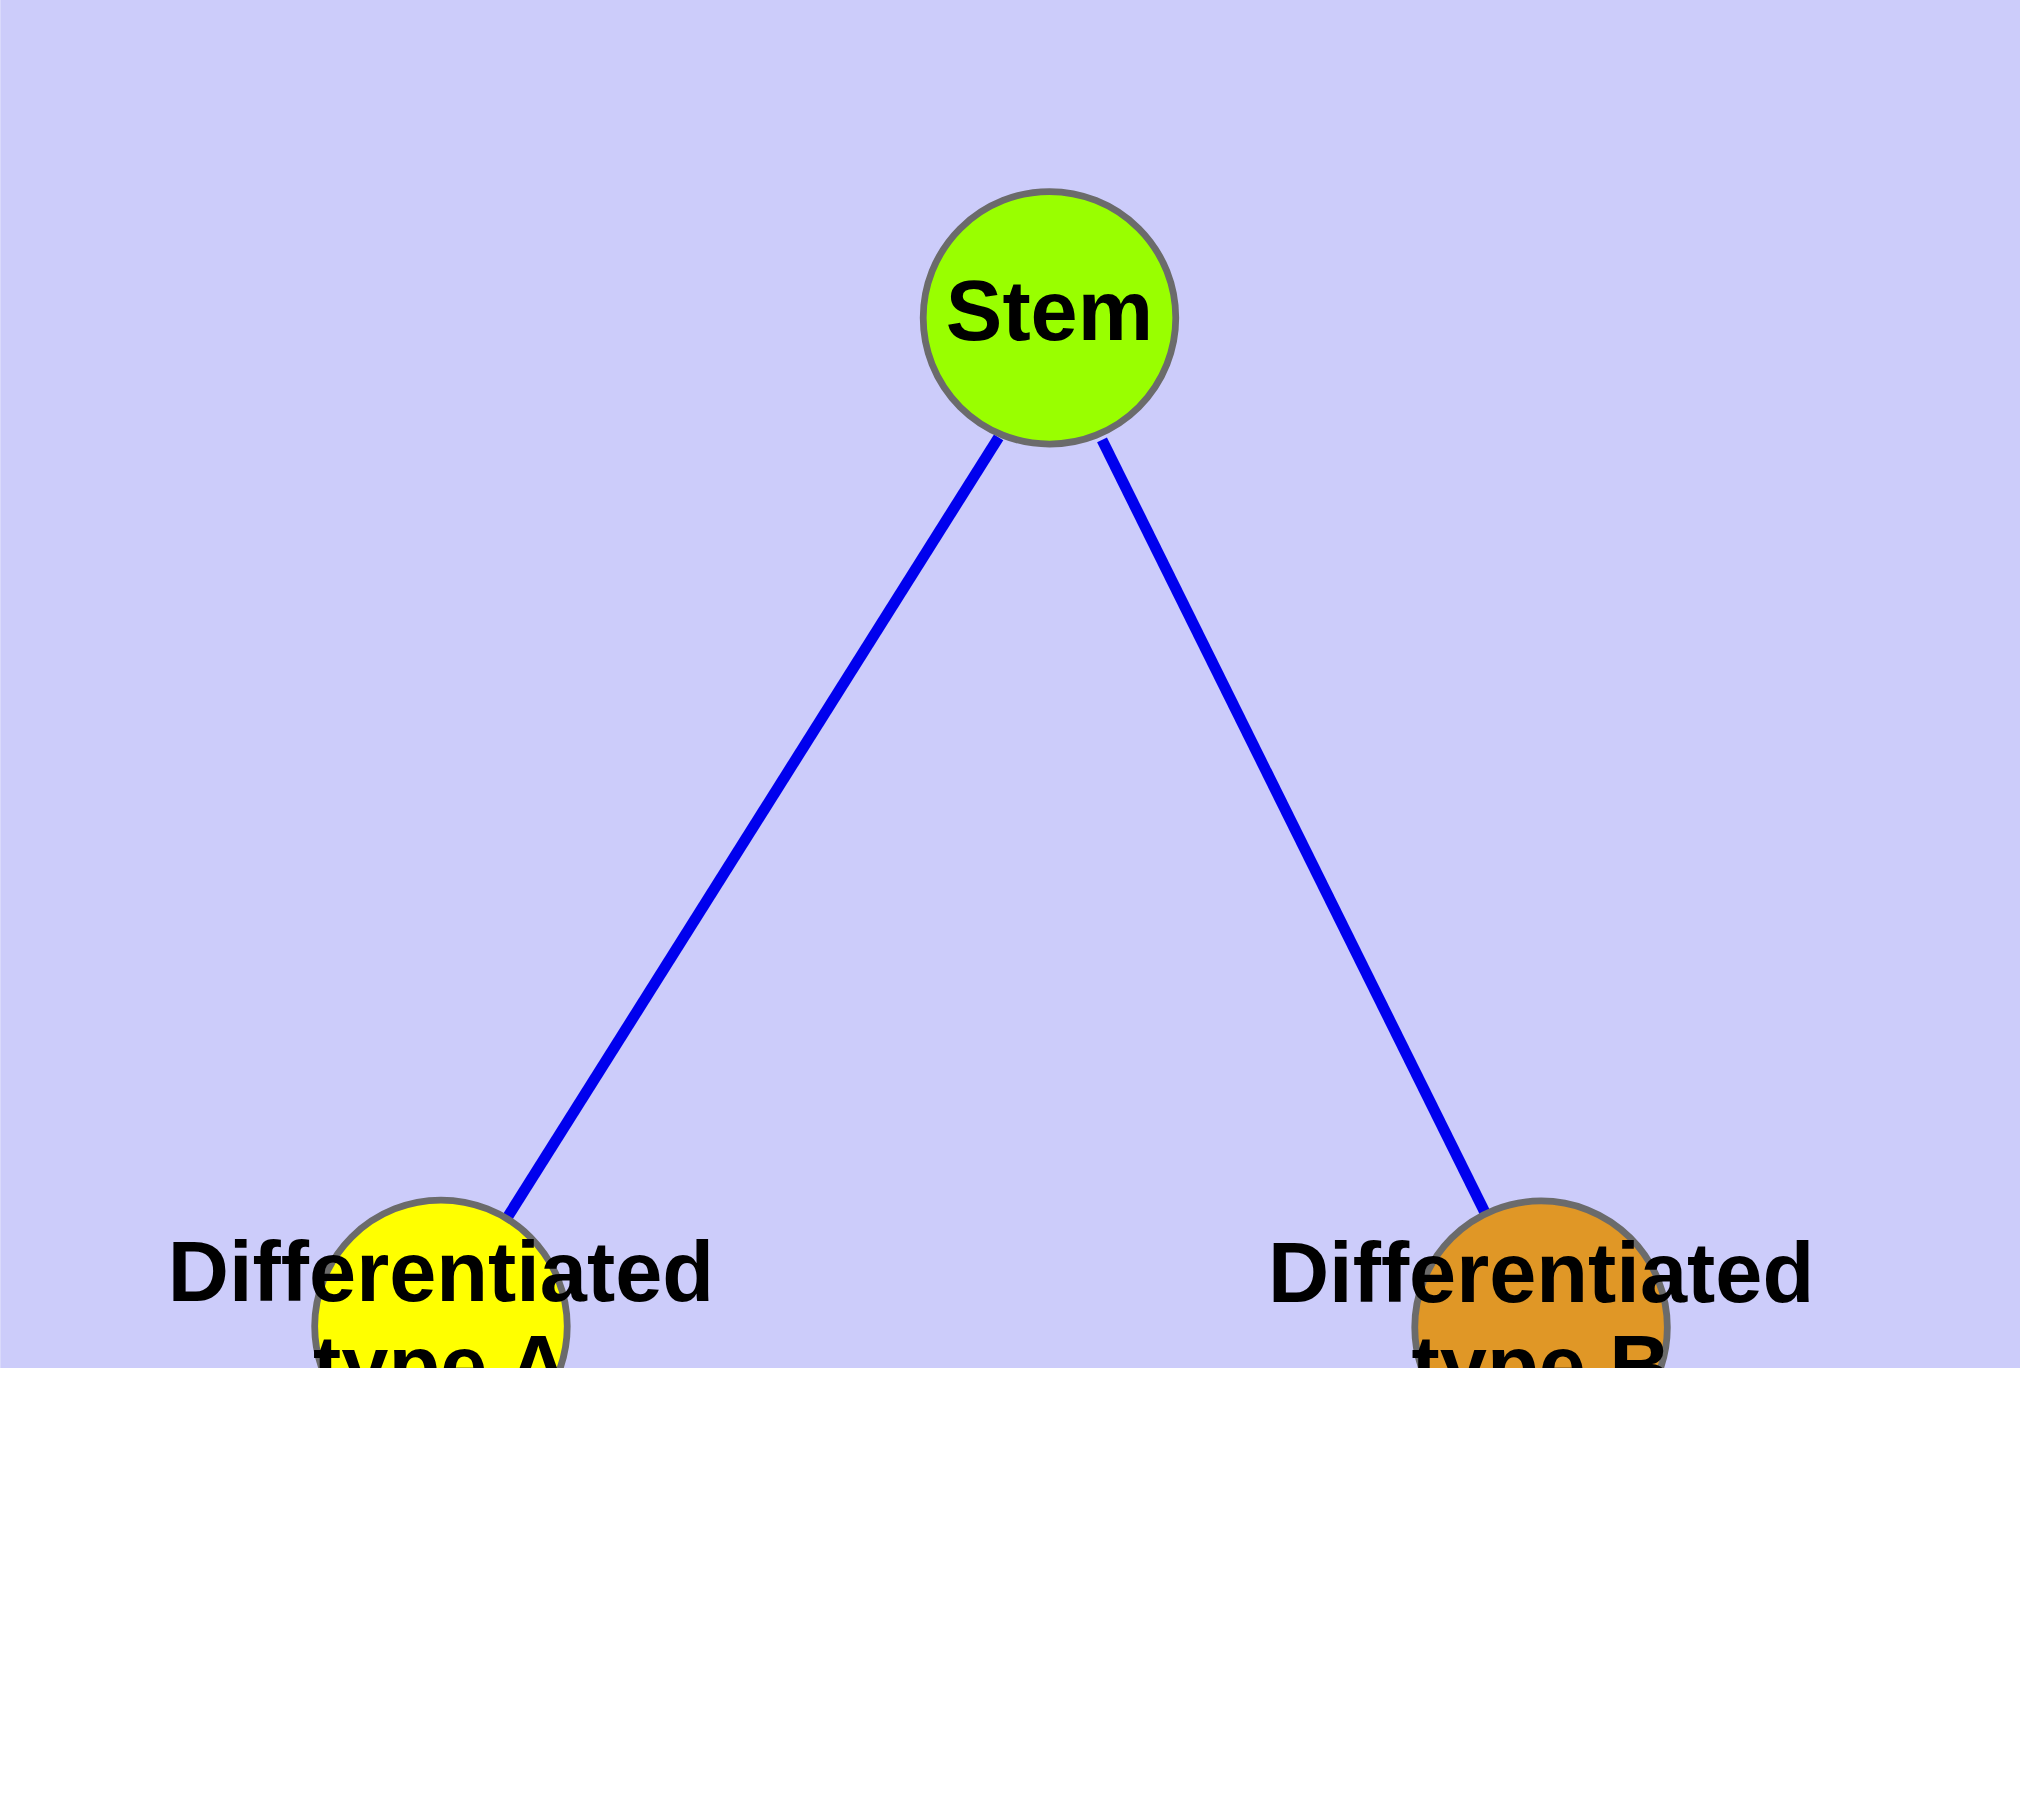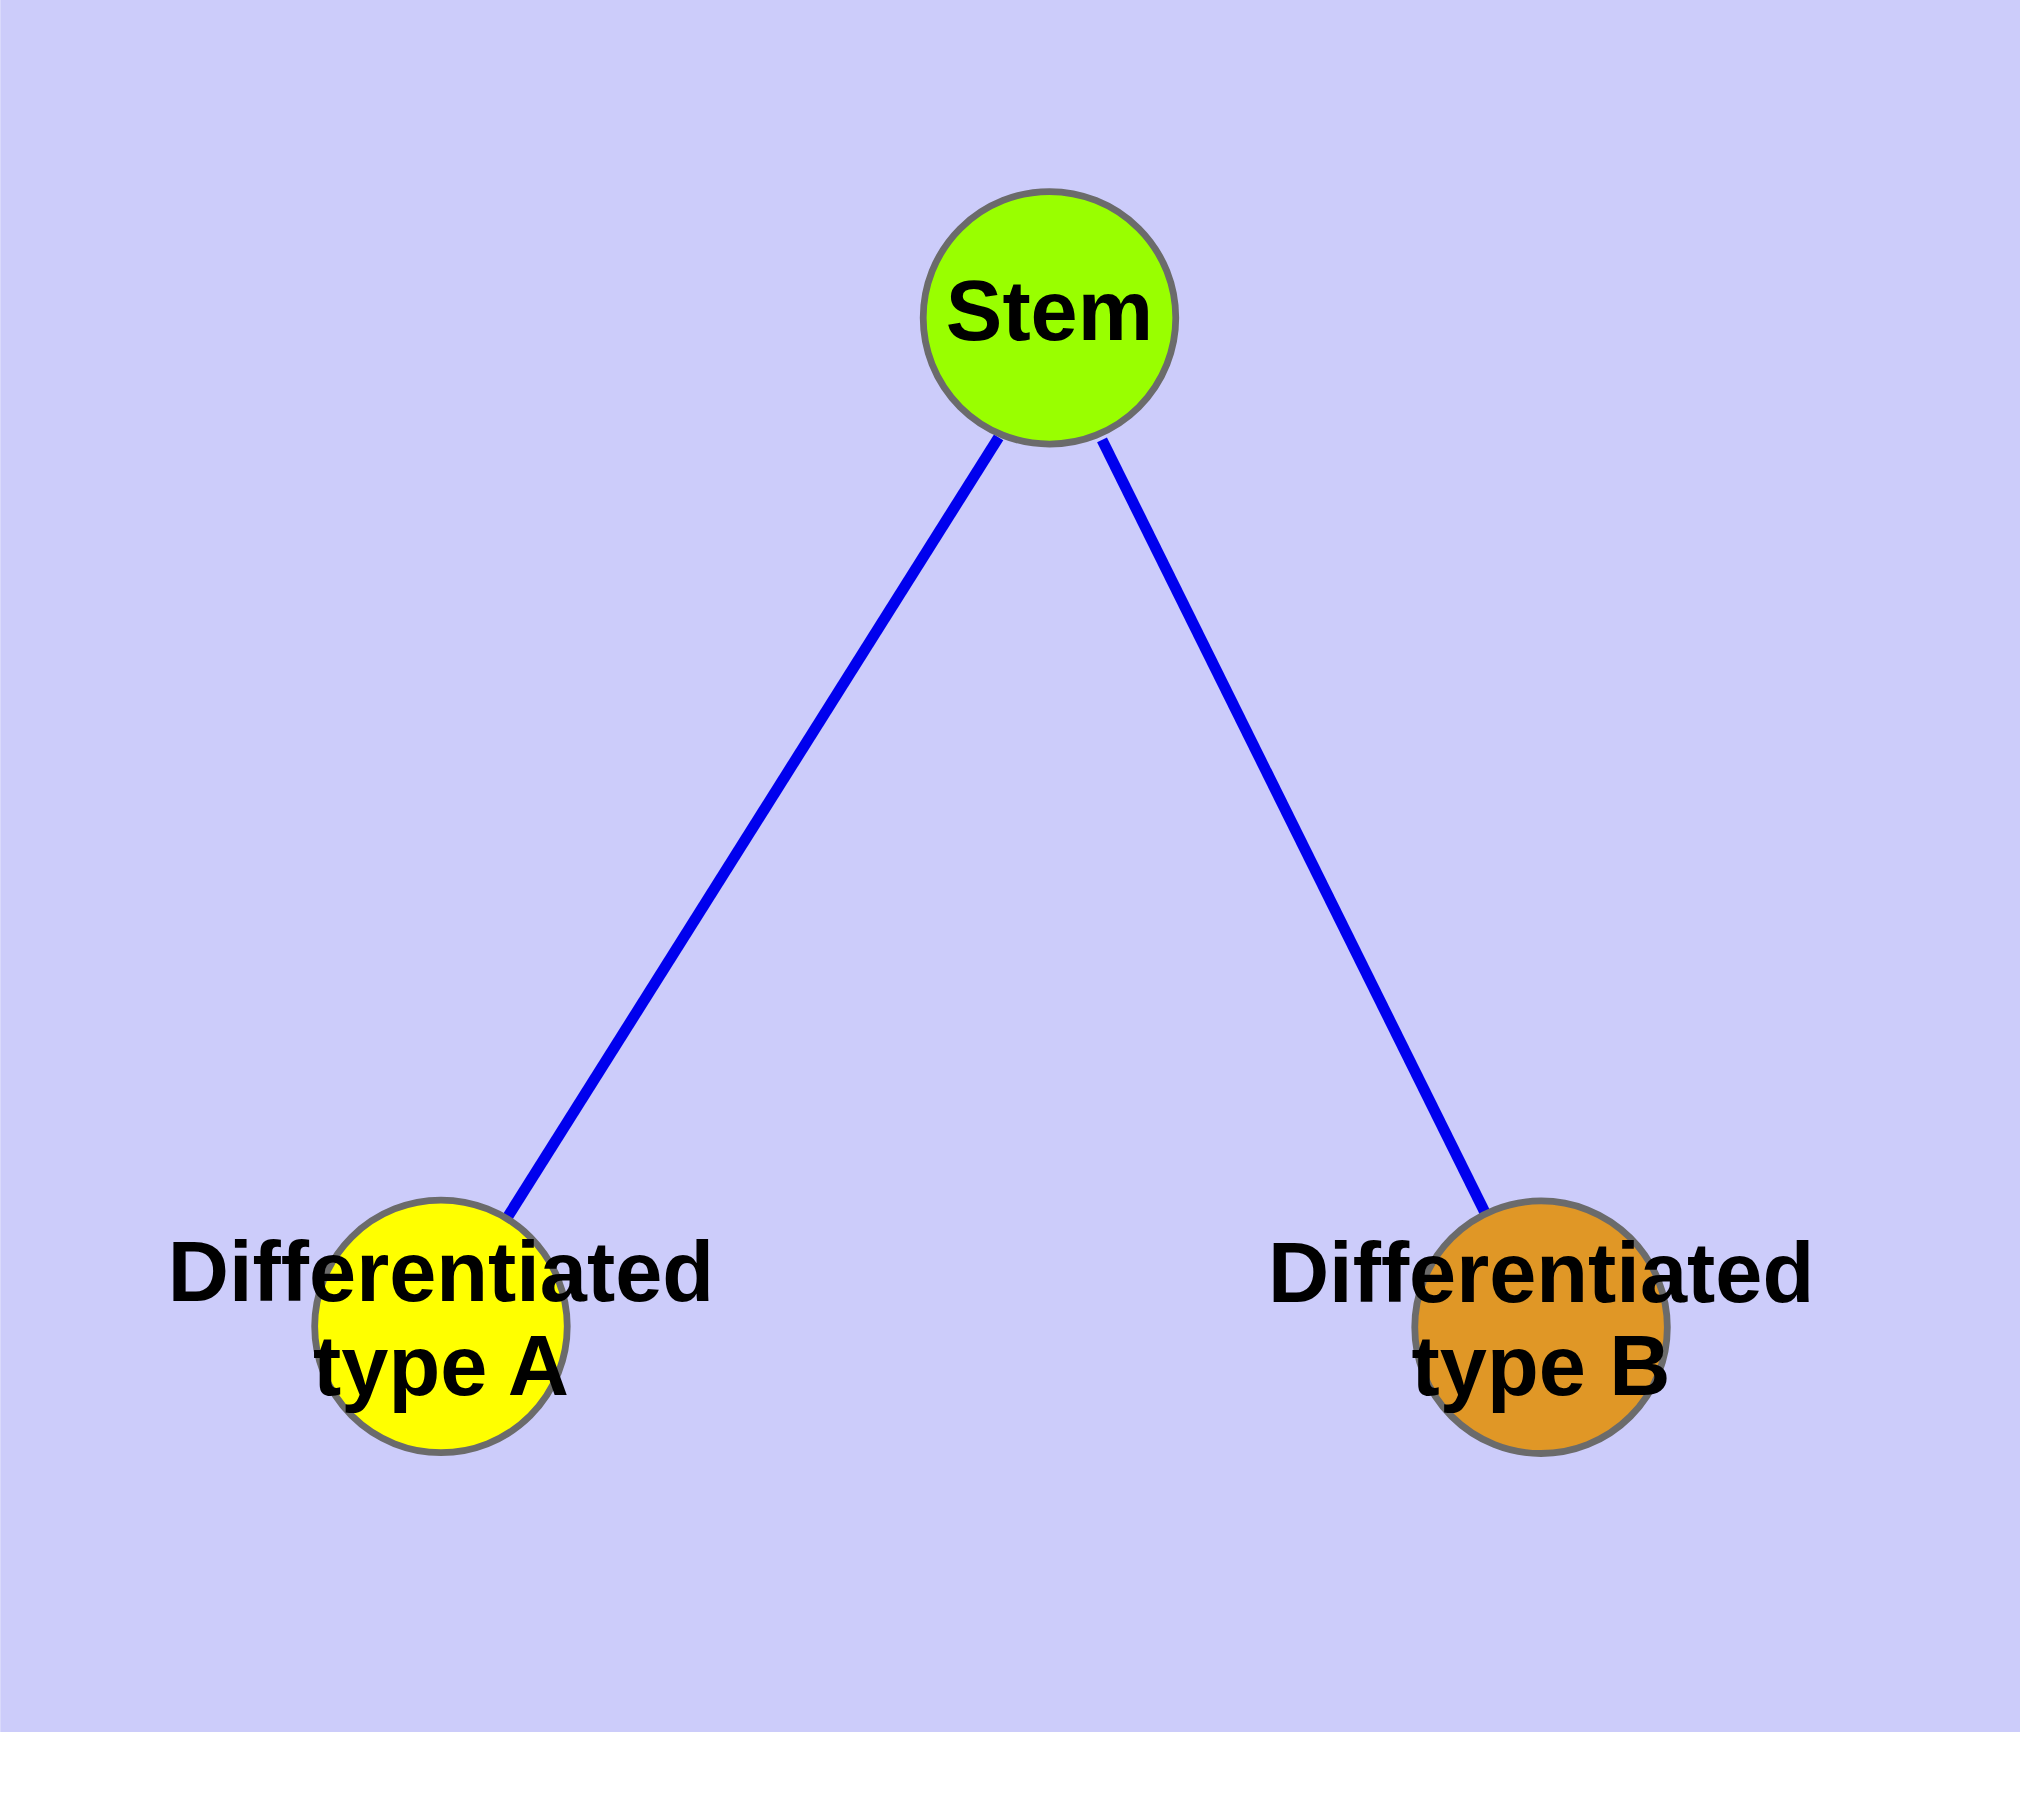--- a/index.html
+++ b/index.html
@@ -3,21 +3,21 @@
 <meta charset="utf-8">
 <style>
   html, body {
     margin: 0;
     padding: 0;
     background: #ffffff;
   }
   #canvas {
     position: relative;
     width: 2021px;
-    height: 1732px;
+    height: 1368px;
     overflow: hidden;
     font-family: "Liberation Sans", sans-serif;
   }
   #graph-svg {
     display: block;
     width: 2021px;
     height: 1812px;
   }
   .node-label {
     font-family: "Liberation Sans", sans-serif;

